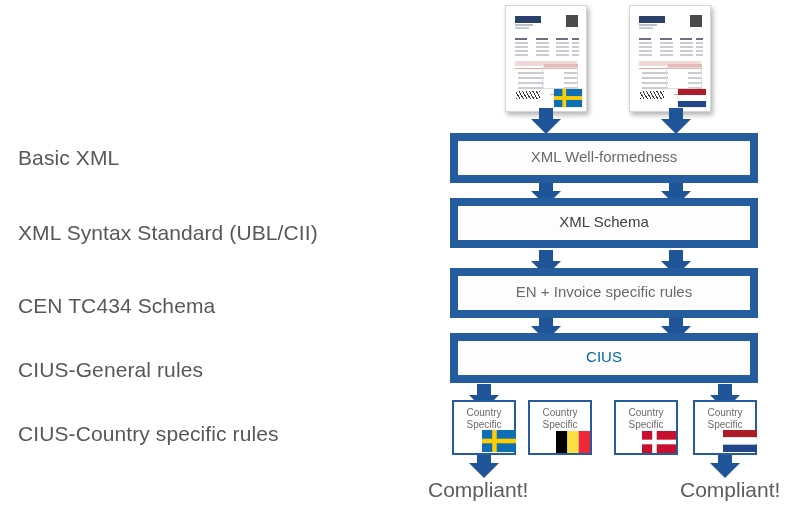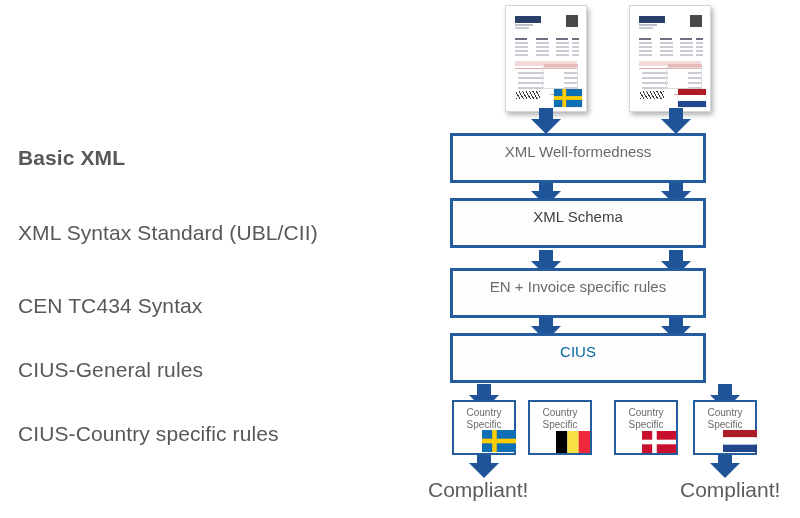--- a/index.html
+++ b/index.html
@@ -24,23 +24,23 @@
     font-size: 21px;
     font-family: "Liberation Sans", sans-serif;
     white-space: nowrap;
     letter-spacing: .1px;
   }
 
   
   .flow-box {
     position: absolute;
     left: 450px;
-    width: 256px;
+    width: 308px;
     height: 50px;
-    border: 3px solid #c4b5fd;
+    border: 8px solid #c4b5fd;
     background: #FDFDFE;
     box-sizing: border-box;
   }
   .flow-box .flow-label {
     position: absolute;
     top: 7px;
     left: 0;
     right: 0;
     text-align: center;
     color: #6A6A6A;
@@ -318,23 +318,23 @@
         <div class="shaft"></div>
         <div class="head"></div>
       </div>
       <div class="arrow" style="left: 710px; top: 452px;">
         <div class="shaft"></div>
         <div class="head"></div>
       </div>
     </div>
 
   <div id="left-labels-layer">
-      <div class="left-label" style="top: 146px; color: rgb(88, 88, 88); font-weight: bold;">Basic XML</div>
+      <div class="left-label" style="top: 146px; color: rgb(88, 88, 88);">Basic XML</div>
       <div class="left-label" style="top: 221px; color: rgb(88, 88, 88);">XML Syntax Standard (UBL/CII)</div>
-      <div class="left-label" style="top: 294px; color: rgb(88, 88, 88);">CEN TC434 Syntax</div>
+      <div class="left-label" style="top: 294px; color: rgb(88, 88, 88);">CEN TC434 Schema</div>
       <div class="left-label" style="top: 358px; color: rgb(88, 88, 88);">CIUS-General rules</div>
       <div class="left-label" style="top: 422px; color: rgb(88, 88, 88);">CIUS-Country specific rules</div>
     </div>
 
   <div id="flow-boxes-layer">
       <div class="flow-box" style="top: 133px; border-color: rgb(37, 92, 158);">
         <div class="flow-label" style="color: rgb(106, 106, 106);">XML Well-formedness</div>
       </div>
       <div class="flow-box" style="top: 198px; border-color: rgb(37, 92, 158);">
         <div class="flow-label" style="color: #404040;">XML Schema</div>

